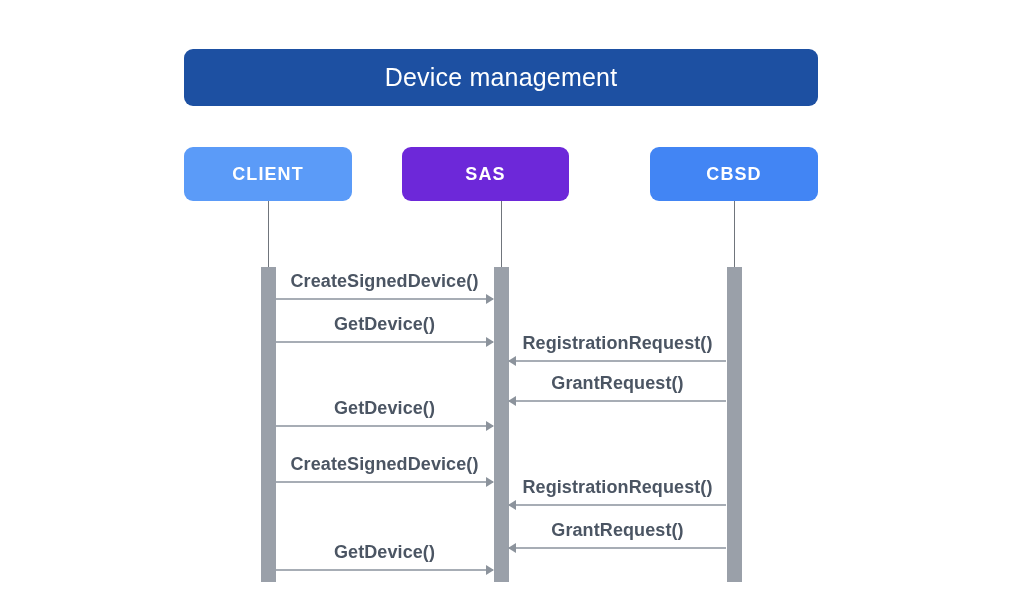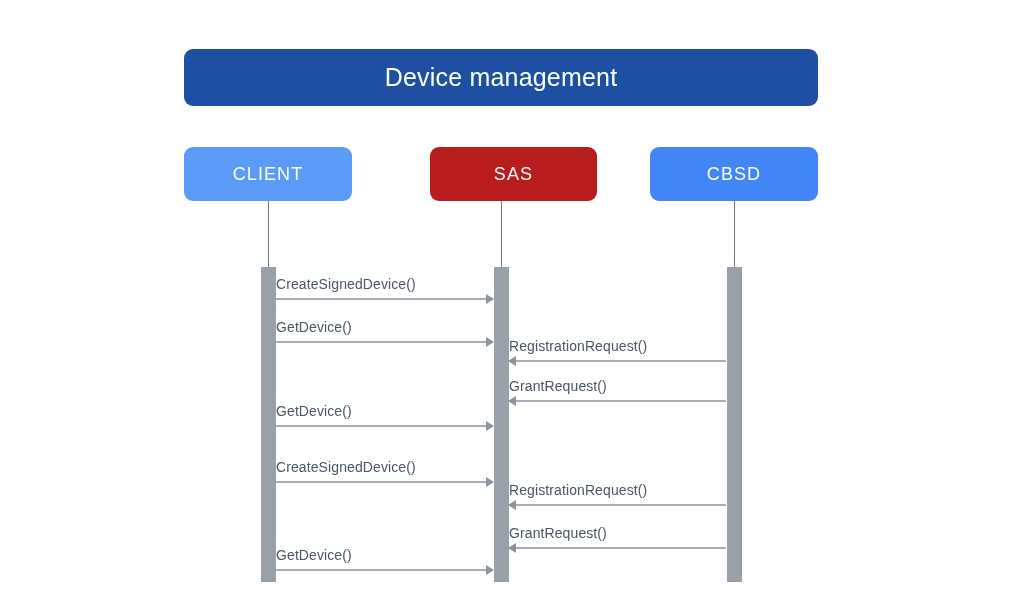--- a/index.html
+++ b/index.html
@@ -47,21 +47,21 @@
     height: 54px;
     border-radius: 9px;
     display: flex;
     align-items: center;
     justify-content: center;
     box-sizing: border-box;
   }
   .participant .p-label {
     color: #ffffff;
     font-size: 18px;
-    font-weight: 400;
+    font-weight: 700;
     letter-spacing: 1.1px;
     white-space: nowrap;
   }
 
   
   .lifeline {
     position: absolute;
     width: 1px;
     background: #70757c;
   }
@@ -96,24 +96,24 @@
   .msg-head.right {
     border-left: 8px solid #8c939c;
   }
   .msg-head.left {
     border-right: 8px solid #8c939c;
   }
   .msg-label {
     position: absolute;
     bottom: 6px;
     width: 100%;
-    text-align: left;
+    text-align: center;
     color: #4b5563;
-    font-size: 14px;
-    font-weight: 400;
+    font-size: 18px;
+    font-weight: 700;
     white-space: nowrap;
     letter-spacing: 0.1px;
   }
 </style>
 </head>
 <body>
 
 <div id="canvas">
 
   <div class="title-bar" style="background: rgb(29, 80, 162);">
@@ -127,21 +127,21 @@
     </div>
   <div id="activations-layer">
       <div class="activation" style="left: 261px; top: 241px; height: 315px; background: rgb(154, 160, 169);"></div>
       <div class="activation" style="left: 494px; top: 241px; height: 315px; background: rgb(154, 160, 169);"></div>
       <div class="activation" style="left: 727px; top: 241px; height: 315px; background: rgb(154, 160, 169);"></div>
     </div>
   <div id="participants-layer">
       <div class="participant" style="left: 184px; top: 121px; width: 168px; background: rgb(91, 155, 248);">
         <span class="p-label">CLIENT</span>
       </div>
-      <div class="participant" style="left: 430px; top: 121px; width: 167px; background: #b91c1c;">
+      <div class="participant" style="left: 402px; top: 121px; width: 167px; background: #6d28d9;">
         <span class="p-label">SAS</span>
       </div>
       <div class="participant" style="left: 650px; top: 121px; width: 168px; background: rgb(66, 133, 244);">
         <span class="p-label">CBSD</span>
       </div>
     </div>
   <div id="messages-layer">
       <div class="message" style="left: 276px; top: 272px; width: 217px;">
         <div class="msg-line" style="width: 217px; background: rgb(167, 173, 181);"></div>
         <div class="msg-head right" style="left: 210px;"></div>

